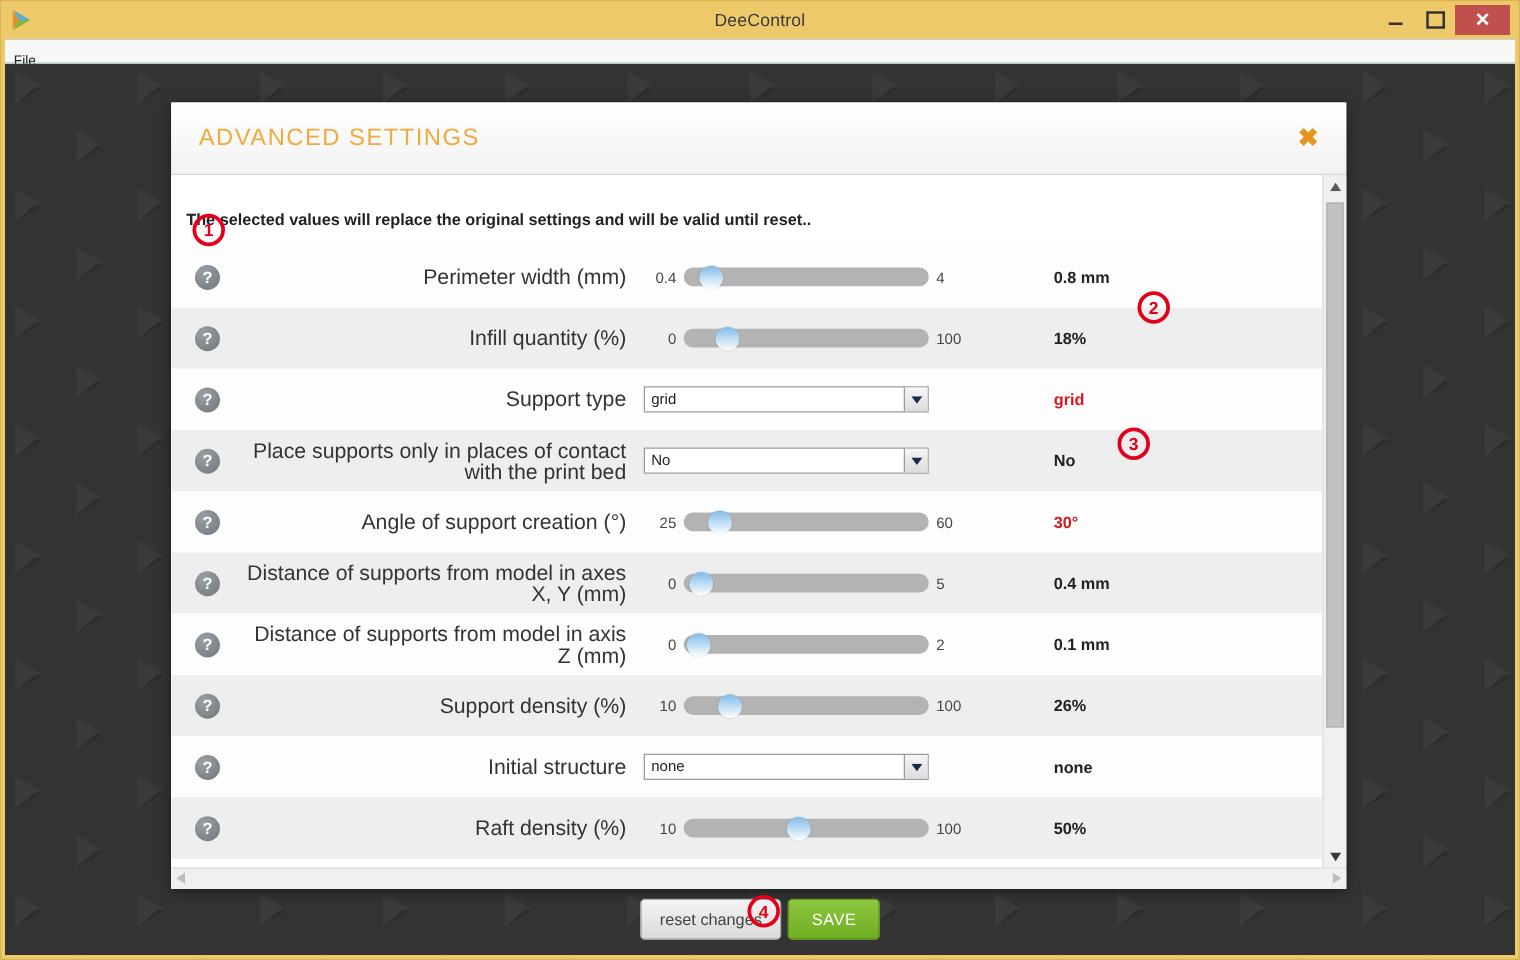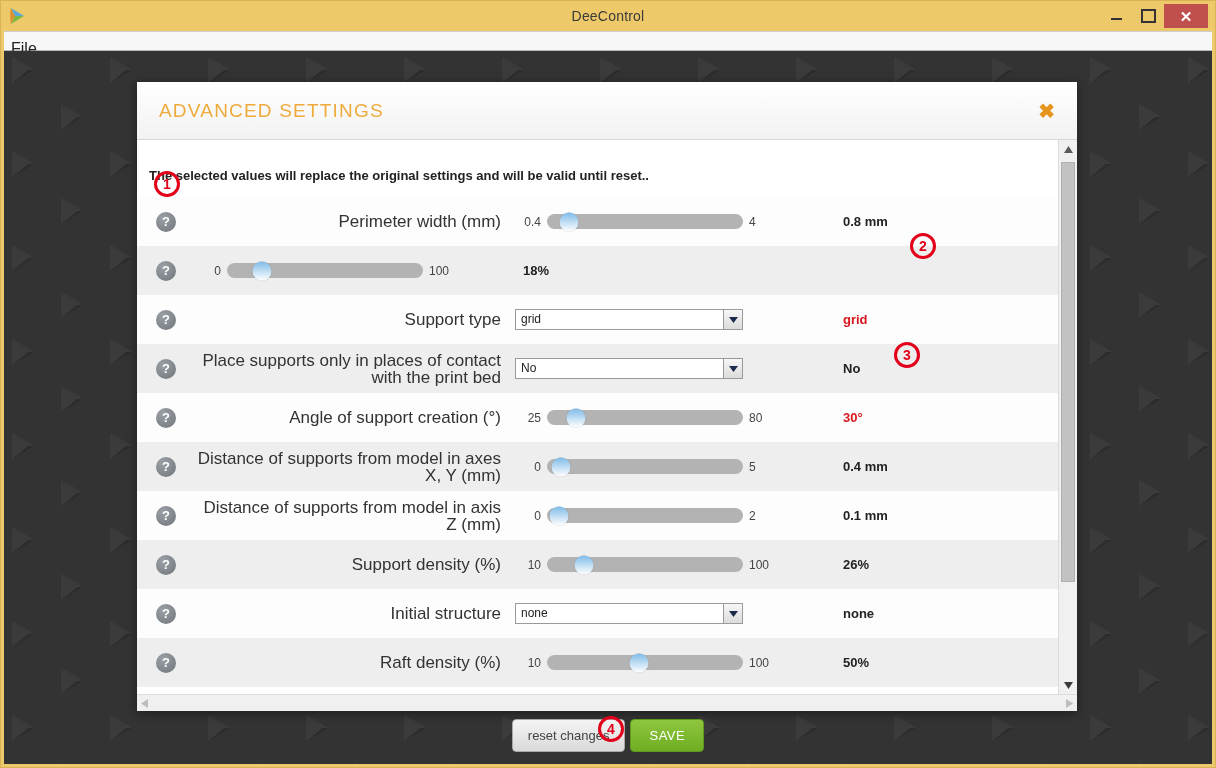--- a/index.html
+++ b/index.html
@@ -85,21 +85,21 @@
     height: 20px;
     flex: 0 0 20px;
     background: #f7f7f7;
     border-top: 1px solid #cfcfcf;
     border-bottom: 1px solid #b9b9b9;
     display: flex;
     align-items: center;
     margin: 0 3px;
   }
   .menu-item {
-    font-size: 16px;
+    font-size: 11px;
     color: #222;
     padding: 0 7px;
     line-height: 18px;
     margin-top: 16px;
   }
 
   
   #workspace {
     flex: 1 1 auto;
     margin: 0 3px 3px 3px;
@@ -449,20 +449,21 @@
                     <div class="slider-thumb" style="left: 11%;"></div>
                   </div>
                   <span class="slider-max">4</span>
                 </div>
                 <div class="cell-value">0.8 mm</div>
               </div>
               <div class="row alt">
                 <div class="cell-help">
                   <div class="help-icon">?</div>
                 </div>
+                <div class="cell-label">Infill quantity (%)</div>
                 <div class="cell-control">
                   <span class="slider-min">0</span>
                   <div class="slider-track">
                     <div class="slider-thumb" style="left: 18%;"></div>
                   </div>
                   <span class="slider-max">100</span>
                 </div>
                 <div class="cell-value">18%</div>
               </div>
               <div class="row">
@@ -502,21 +503,21 @@
               <div class="row">
                 <div class="cell-help">
                   <div class="help-icon">?</div>
                 </div>
                 <div class="cell-label">Angle of support creation (°)</div>
                 <div class="cell-control">
                   <span class="slider-min">25</span>
                   <div class="slider-track">
                     <div class="slider-thumb" style="left: 15%;"></div>
                   </div>
-                  <span class="slider-max">80</span>
+                  <span class="slider-max">60</span>
                 </div>
                 <div class="cell-value red">30°</div>
               </div>
               <div class="row alt">
                 <div class="cell-help">
                   <div class="help-icon">?</div>
                 </div>
                 <div class="cell-label">Distance of supports from model in axes X, Y (mm)</div>
                 <div class="cell-control">
                   <span class="slider-min">0</span>

